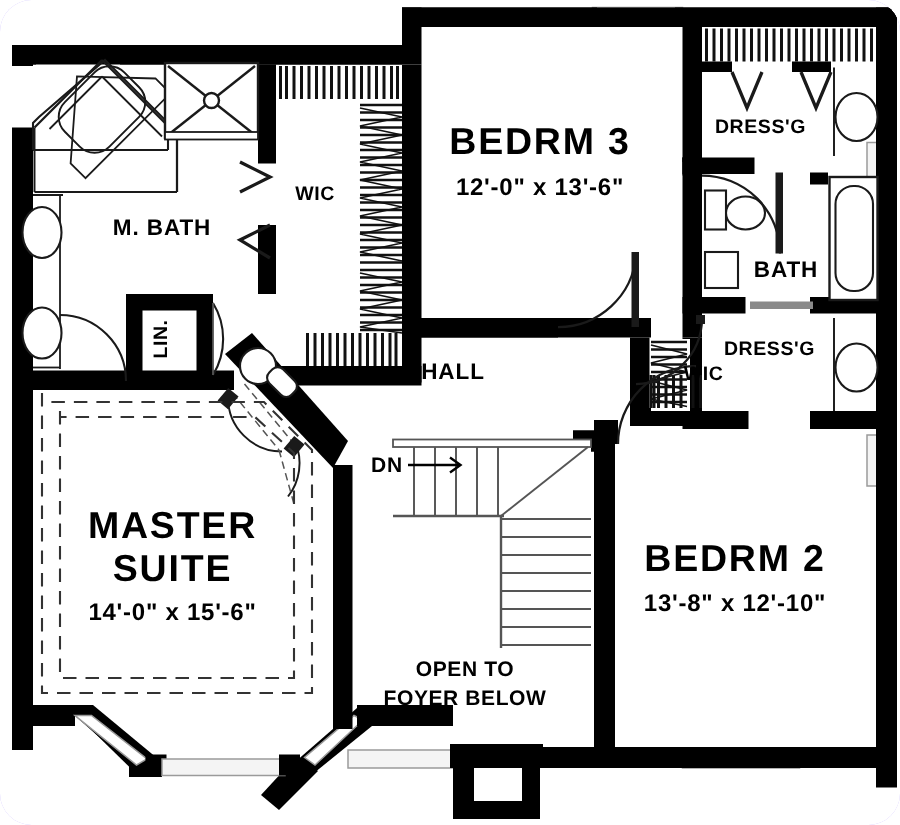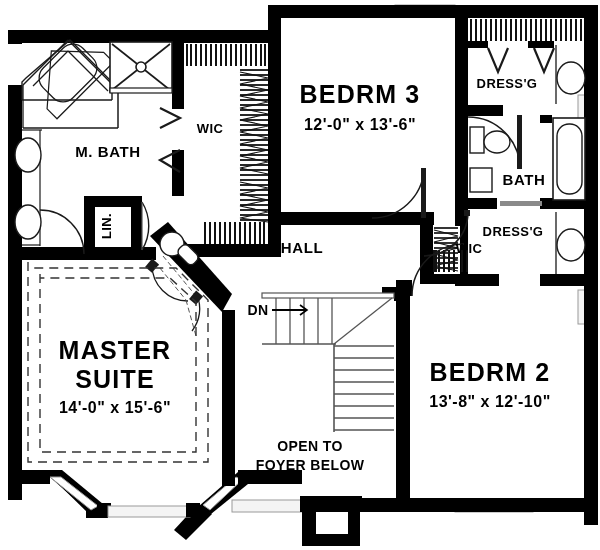--- a/index.html
+++ b/index.html
@@ -1,18 +1,18 @@
 <!DOCTYPE html>
 <html><head>
 <meta charset="utf-8">
 <title>Second Floor Plan</title>
 <style>
   html,body{margin:0;padding:0;background:#ffffff;}
   body{font-family:"Liberation Sans",sans-serif;}
-  #plan{position:relative;width:600px;height:550px;background:#c4b5fd;overflow:hidden;}
+  #plan{position:relative;width:600px;height:550px;background:#c4b5fd;overflow:hidden;border-radius:21px;}
   svg{display:block;}
   .lbl{font-family:"Liberation Sans",sans-serif;font-weight:bold;fill:#000;
        text-anchor:middle;dominant-baseline:middle;}
   .room-name{font-size:25px;letter-spacing:1.2px;}
   .room-dim{font-size:16px;letter-spacing:0.5px;}
   .small-name{font-size:15px;letter-spacing:0.6px;}
   .tiny-name{font-size:13px;letter-spacing:0.4px;}
   .dn-lbl{font-size:14px;letter-spacing:0.5px;}
   .note{font-size:14px;letter-spacing:0.4px;}
 </style>

